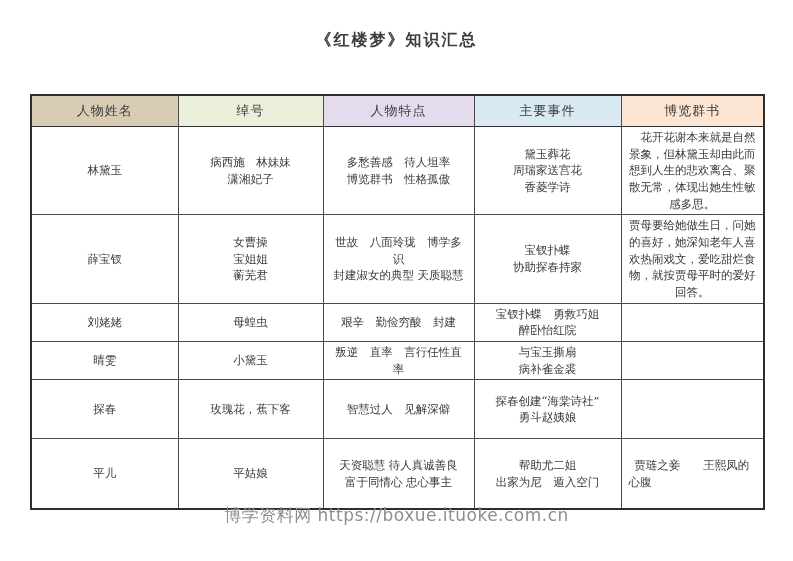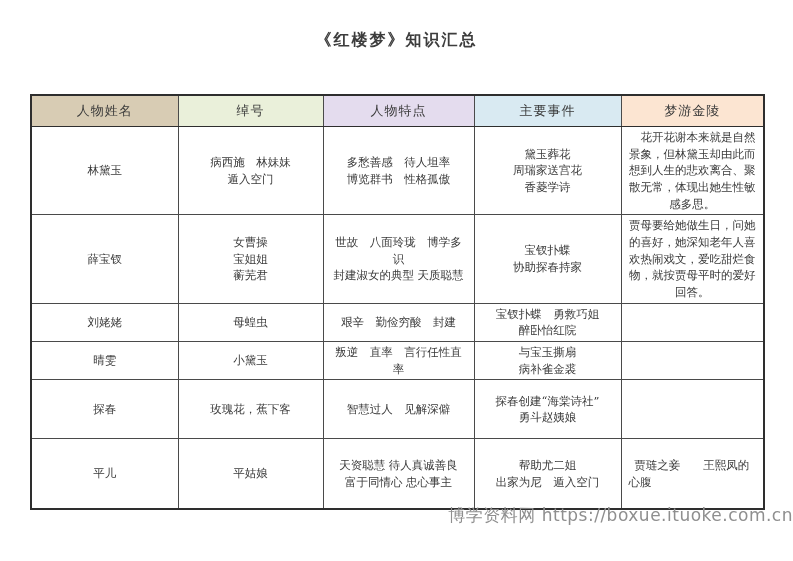--- a/index.html
+++ b/index.html
@@ -56,21 +56,21 @@
     line-height: 1.32;
     padding: 2px 5px;
   }
   td.cell-notes.indent { text-indent: 1em; }
   td.cell-notes.oneline { text-align: left; text-indent: 0.5em; }
   .watermark {
     position: absolute;
     top: 504px;
     left: 0;
     width: 100%;
-    text-align: right;
+    text-align: center;
     font-family: "DejaVu Sans", "Liberation Sans", sans-serif;
     font-size: 17px;
     color: #8f8f8f;
     letter-spacing: 0.5px;
   }
 </style>
 </head>
 <body>
 
 <div class="page">
@@ -84,28 +84,28 @@
         <col style="width:151px">
         <col style="width:147px">
         <col style="width:143px">
     </colgroup>
     <thead>
       <tr>
         <th style="background-color: rgb(216, 204, 180);">人物姓名</th>
         <th style="background-color: rgb(234, 240, 218); margin-top: 36px;">绰号</th>
         <th style="background-color: rgb(228, 220, 238);">人物特点</th>
         <th style="background-color: rgb(217, 234, 242);">主要事件</th>
-        <th style="background-color: rgb(252, 229, 210);">梦游金陵</th>
+        <th style="background-color: rgb(252, 229, 210);">博览群书</th>
       </tr>
     </thead>
     <tbody>
       <tr style="height:72px">
         <td>林黛玉</td>
         <td>病西施　林妹妹
-遁入空门</td>
+潇湘妃子</td>
         <td>多愁善感　待人坦率
 博览群书　性格孤傲</td>
         <td>黛玉葬花
 周瑞家送宫花
 香菱学诗</td>
         <td class="cell-notes indent">花开花谢本来就是自然景象，但林黛玉却由此而想到人生的悲欢离合、聚散无常，体现出她生性敏感多思。</td>
       </tr>
       <tr style="height:57px">
         <td>薛宝钗</td>
         <td>女曹操

